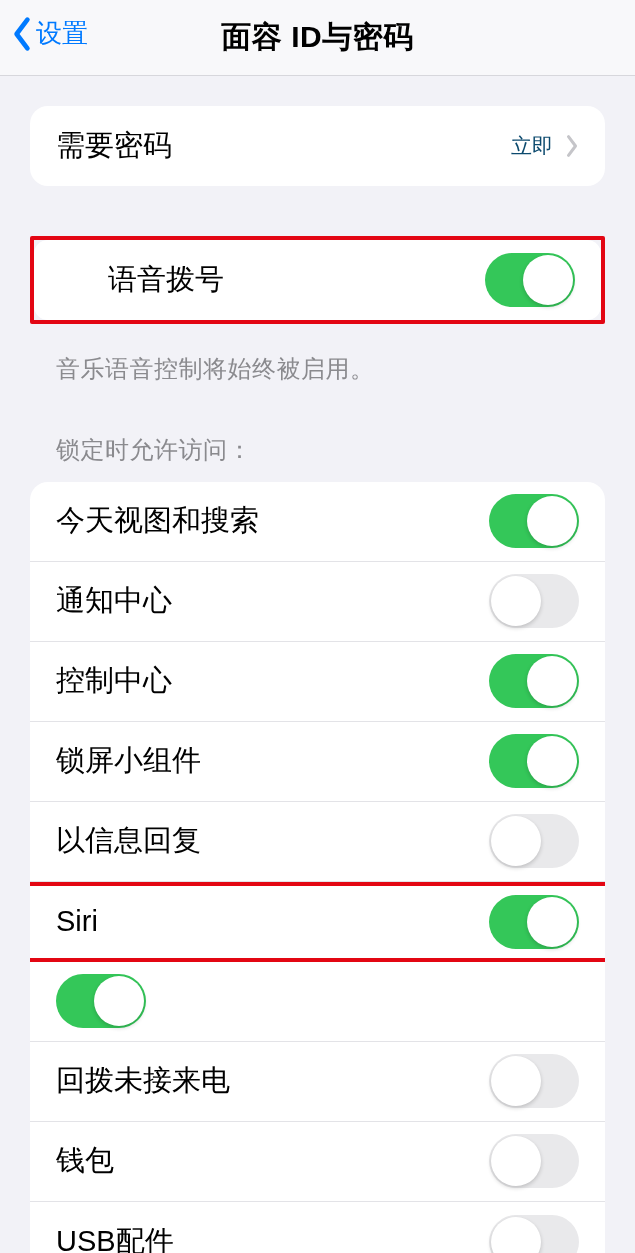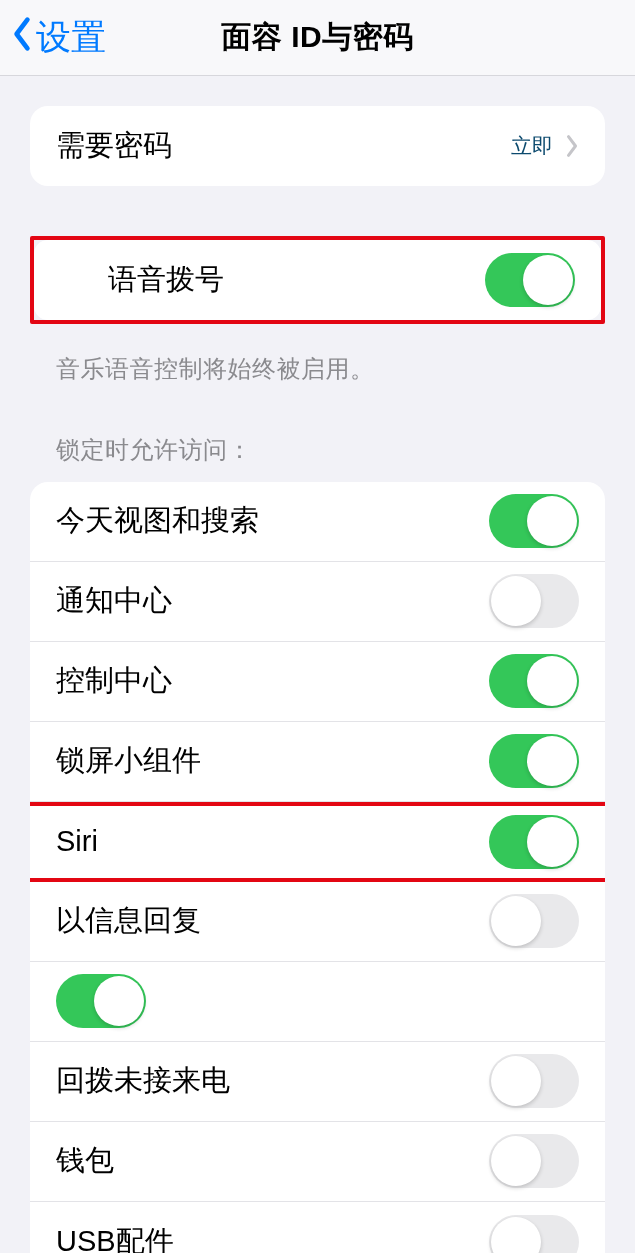--- a/index.html
+++ b/index.html
@@ -14,23 +14,22 @@
       height: 76px;
       background: #f8f8fa;
       border-bottom: 1px solid #d7d7dc;
       display: flex;
       align-items: center;
       position: relative;
       padding: 0 10px;
     }
     .back {
       display: flex;
-      align-items: center;
       color: #007aff;
-      font-size: 35px;
+      font-size: 26px;
       gap: 2px;
     }
     .back svg { width: 24px; height: 36px; }
     .title {
       position: absolute;
       left: 50%;
       transform: translateX(-50%);
       font-size: 30px;
       font-weight: 600;
       color: #000;
@@ -166,29 +165,29 @@
         <div class="toggle"></div>
       </div>
       <div class="row">
         <div class="label">控制中心</div>
         <div class="toggle on"></div>
       </div>
       <div class="row">
         <div class="label">锁屏小组件</div>
         <div class="toggle on"></div>
       </div>
+      <div class="row">
+        <div class="label">以信息回复</div>
+        <div class="toggle"></div>
+      </div>
       <div class="row hl3">
         <div class="label">Siri</div>
         <div class="toggle on"></div>
       </div>
       <div class="row">
-        <div class="label">以信息回复</div>
-        <div class="toggle"></div>
-      </div>
-      <div class="row">
         <div class="toggle on"></div>
       </div>
       <div class="row">
         <div class="label">回拨未接来电</div>
         <div class="toggle"></div>
       </div>
       <div class="row">
         <div class="label">钱包</div>
         <div class="toggle"></div>
       </div>

